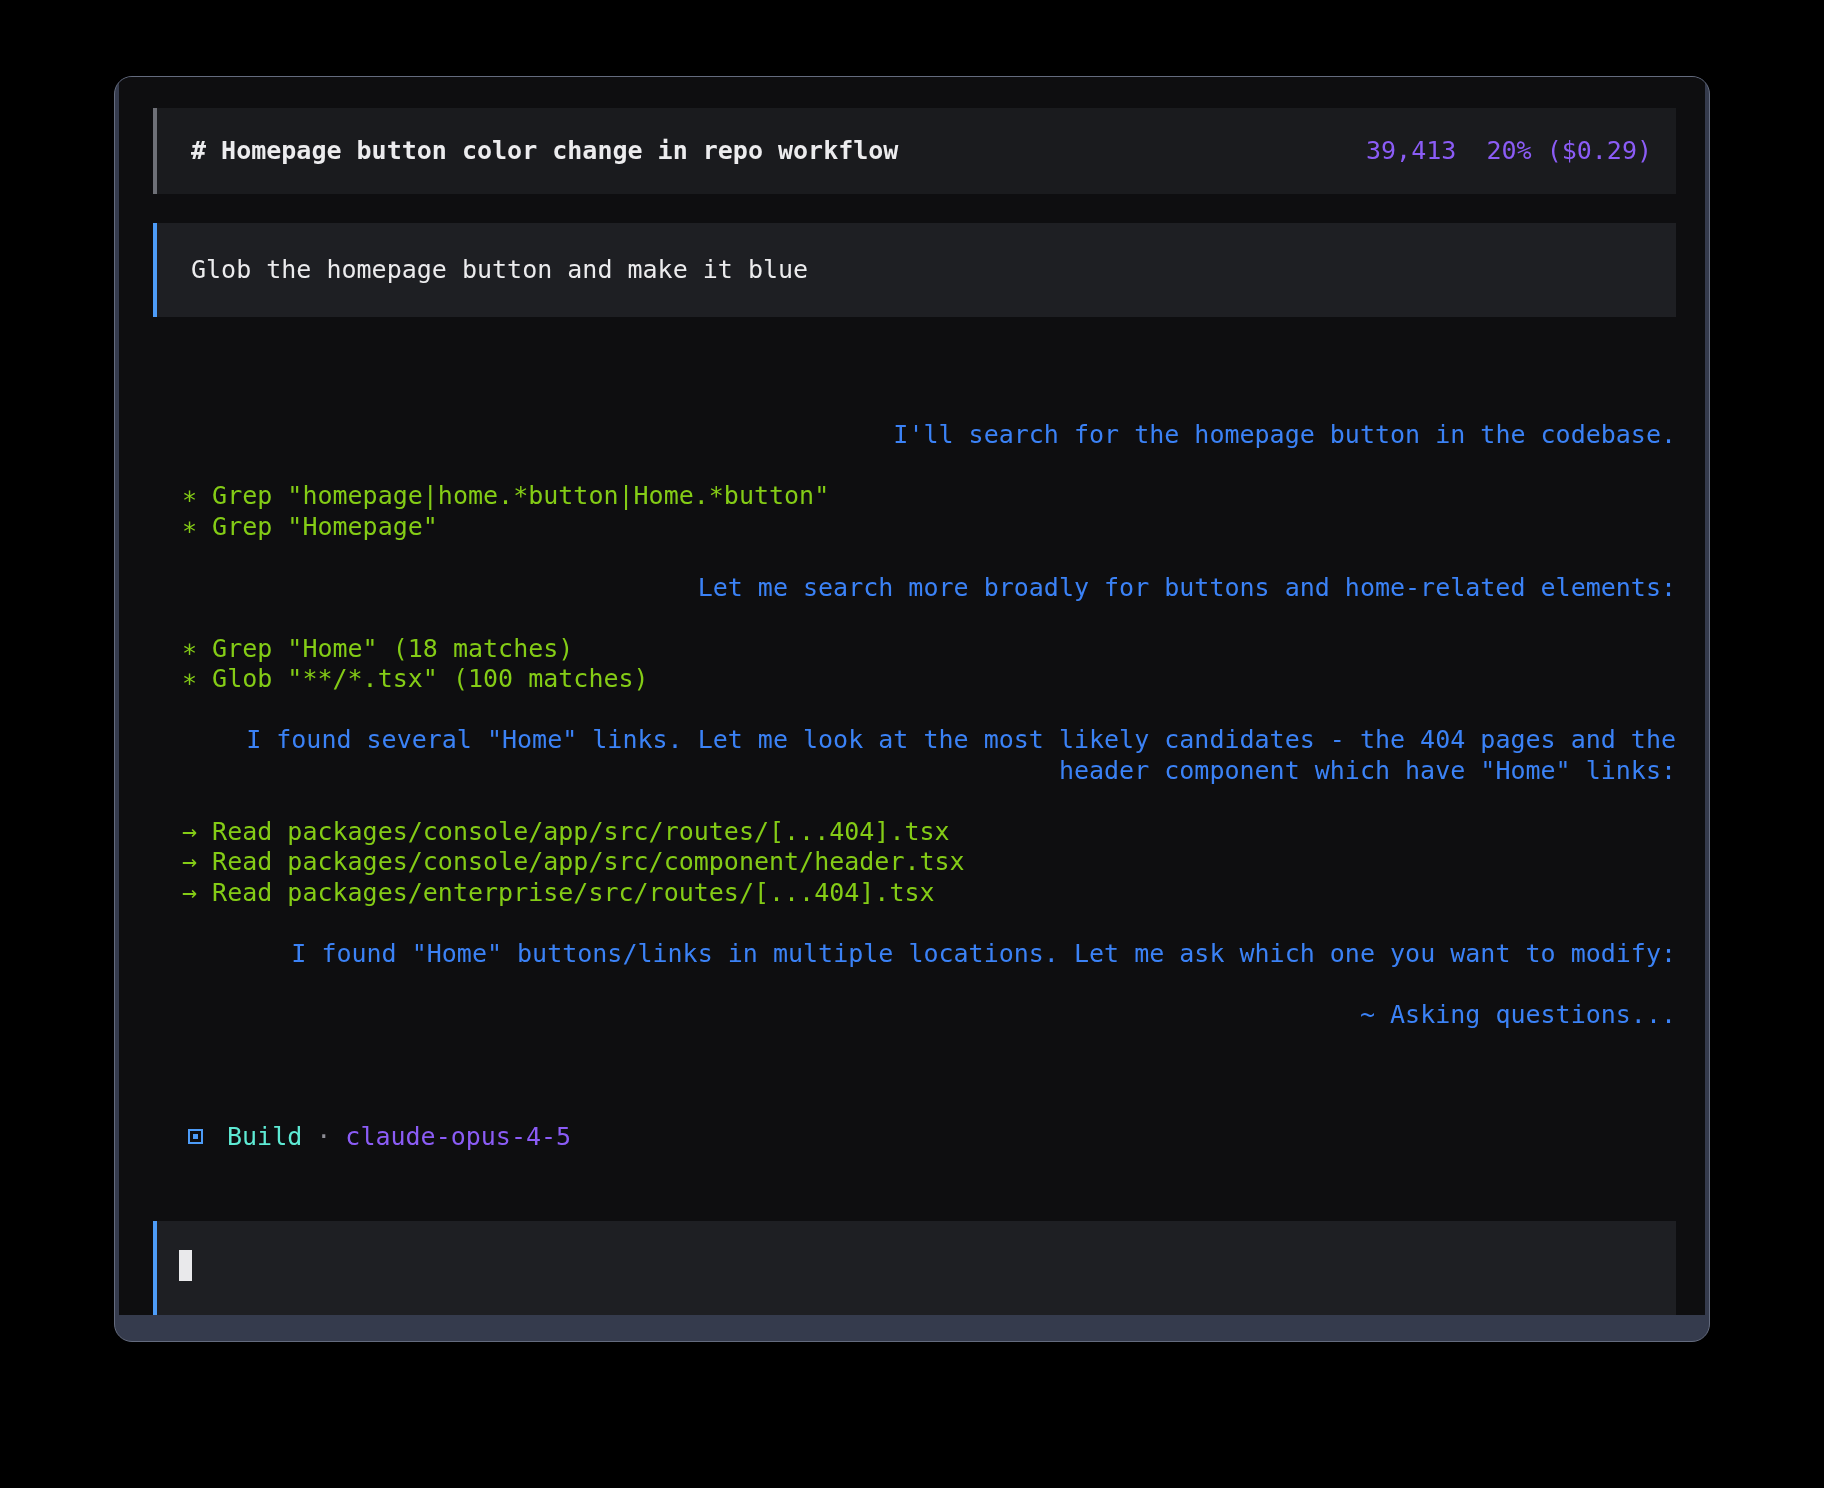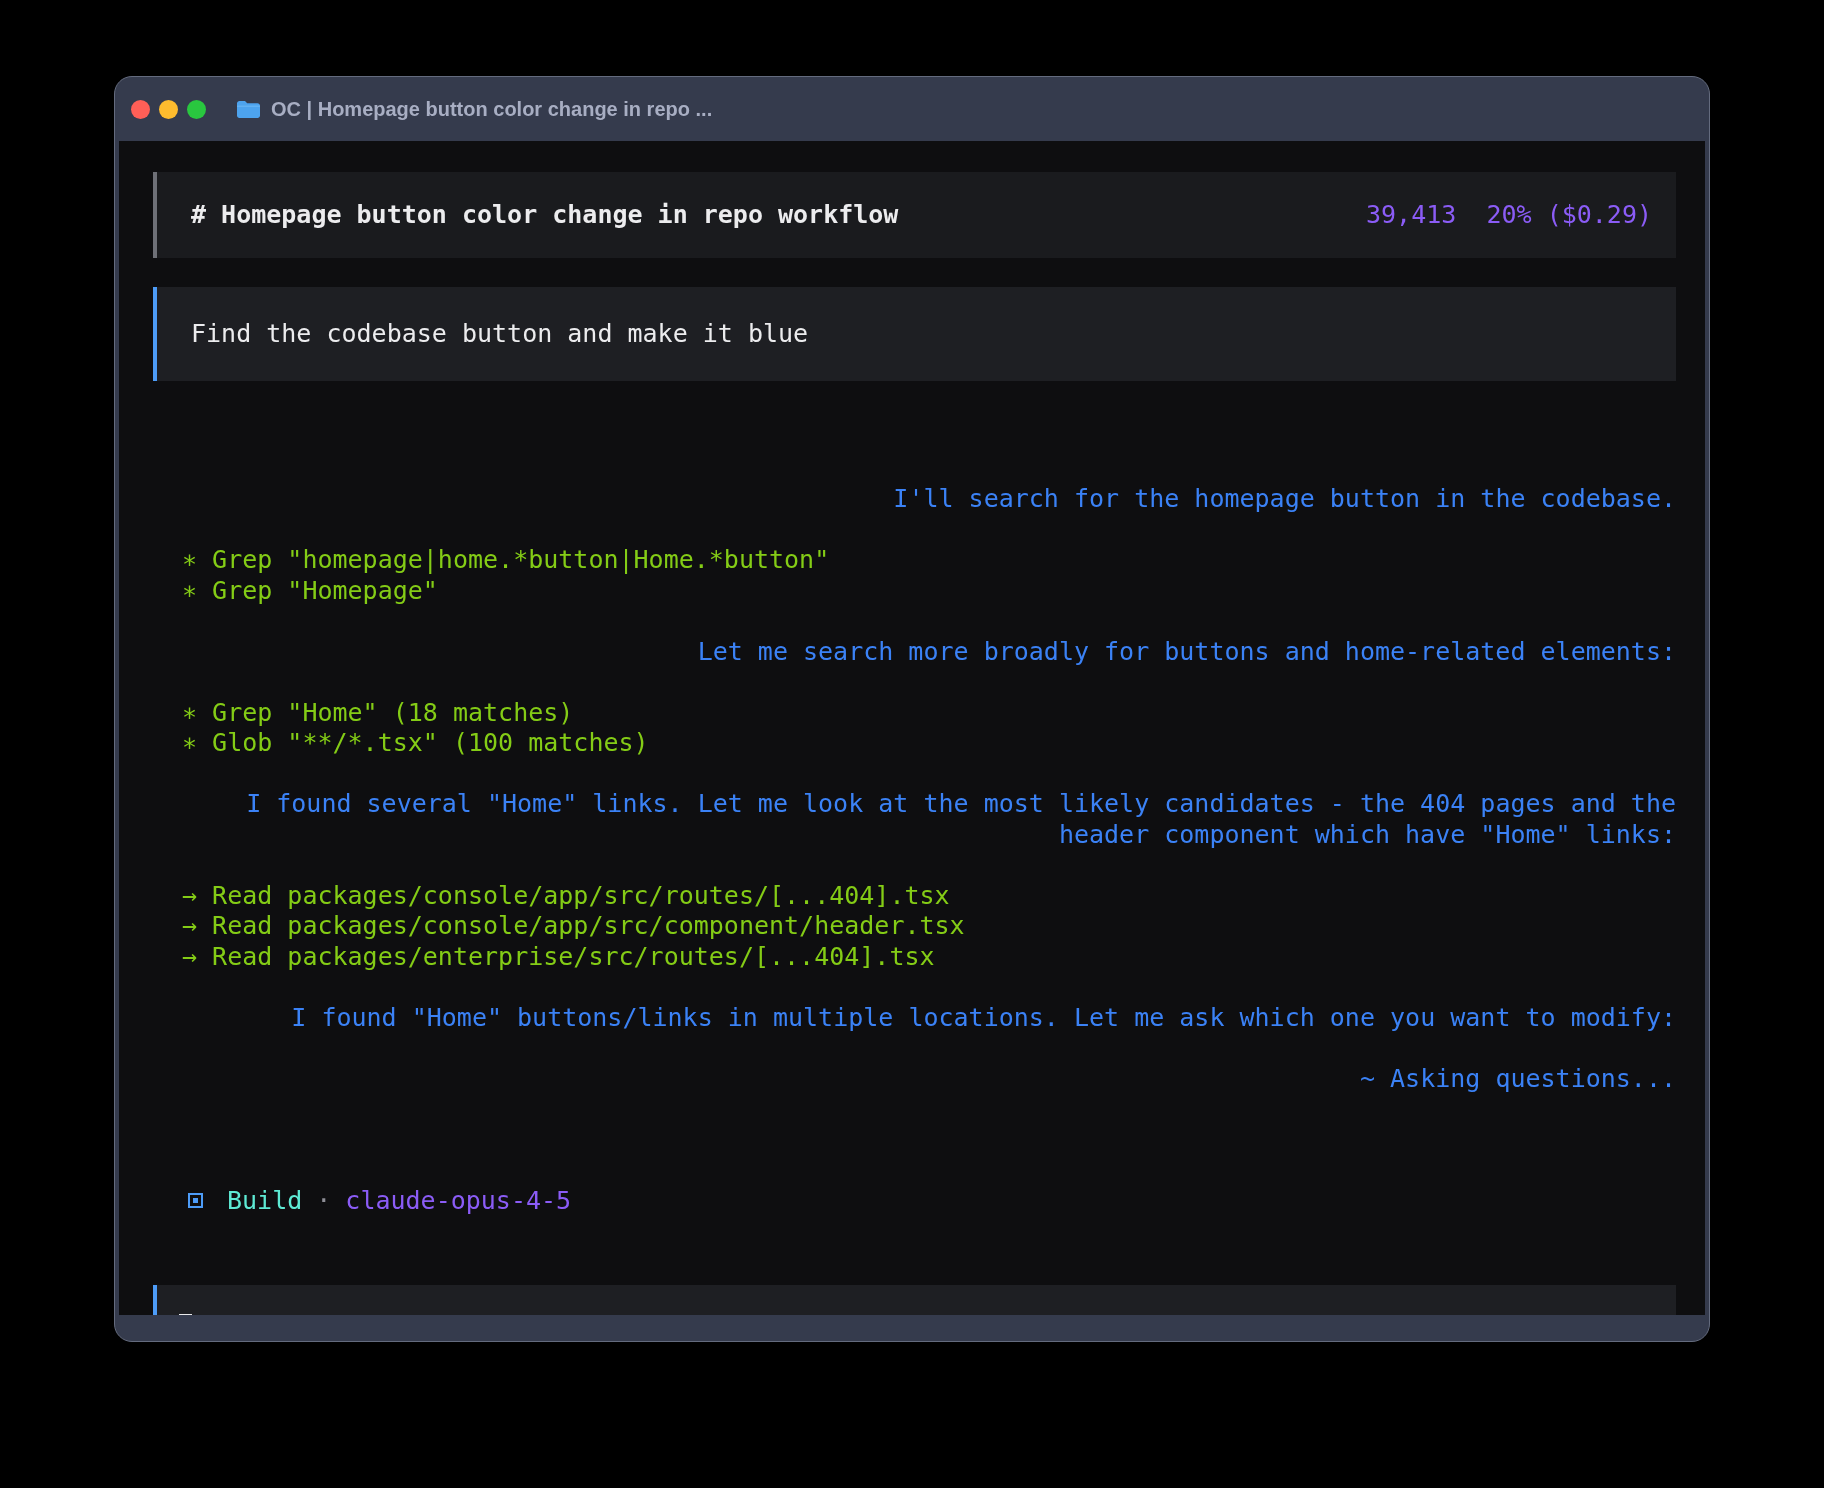--- a/index.html
+++ b/index.html
@@ -94,46 +94,30 @@
     display: flex; flex-direction: column; justify-content: space-between;
     cursor: text;
   }
   .text-cursor { width: 13px; height: 31px; background: #e9e9eb; }
 </style>
 </head>
 <body>
 
 <div class="window">
 
-  <div class="titlebar">
-    <div class="traffic-lights">
-      <button class="light" style="background:#ff5f57"></button>
-      <button class="light" style="background:#febc2e"></button>
-      <button class="light" style="background:#29c73f"></button>
-    </div>
-    <div class="proxy">
-      <span style="display:flex">
-        <svg width="25" height="20" viewBox="0 0 25 20">
-          <path d="M1 4.5 C1 3.1 2.1 2 3.5 2 H9 L11.2 4.2 H21.5 C22.9 4.2 24 5.3 24 6.7 V16.5 C24 17.9 22.9 19 21.5 19 H3.5 C2.1 19 1 17.9 1 16.5 Z" fill="#4da3ee"></path>
-          <path d="M1 6.5 H24 V8 H1 Z" fill="#63b1f2"></path>
-        </svg>
-      </span>
-      <span class="window-title">OC | Homepage button color change in repo ...</span>
-    </div>
-  </div>
 
   <div class="terminal">
 
     <div class="block session-header">
       <span class="session-title"># Homepage button color change in repo workflow</span>
       <span class="session-stats">39,413  20% ($0.29)</span>
     </div>
 
     <div class="block user-block">
-      <span class="user-text">Find the codebase button and make it blue</span>
+      <span class="user-text">Glob the homepage button and make it blue</span>
     </div>
 
     <div class="conversation">
       <div id="paragraphs"><div class="para plain"><div class="line">I'll search for the homepage button in the codebase.</div></div><div class="para muted"><div class="line">∗ Grep "homepage|home.*button|Home.*button"</div><div class="line">∗ Grep "Homepage"</div></div><div class="para plain"><div class="line">Let me search more broadly for buttons and home-related elements:</div></div><div class="para muted"><div class="line">∗ Grep "Home" (18 matches)</div><div class="line">∗ Glob "**/*.tsx" (100 matches)</div></div><div class="para plain"><div class="line">I found several "Home" links. Let me look at the most likely candidates - the 404 pages and the</div><div class="line">header component which have "Home" links:</div></div><div class="para muted"><div class="line">→ Read packages/console/app/src/routes/[...404].tsx</div><div class="line">→ Read packages/console/app/src/component/header.tsx</div><div class="line">→ Read packages/enterprise/src/routes/[...404].tsx</div></div><div class="para plain"><div class="line">I found "Home" buttons/links in multiple locations. Let me ask which one you want to modify:</div></div><div class="para plain"><div class="line">~ Asking questions...</div></div></div>
       <div class="agent-row">
         <span class="agent-icon"><span class="inner"></span></span>
         <span class="agent-name">Build</span>
         <span class="agent-sep">·</span>
         <span class="agent-model">claude-opus-4-5</span>
       </div>

